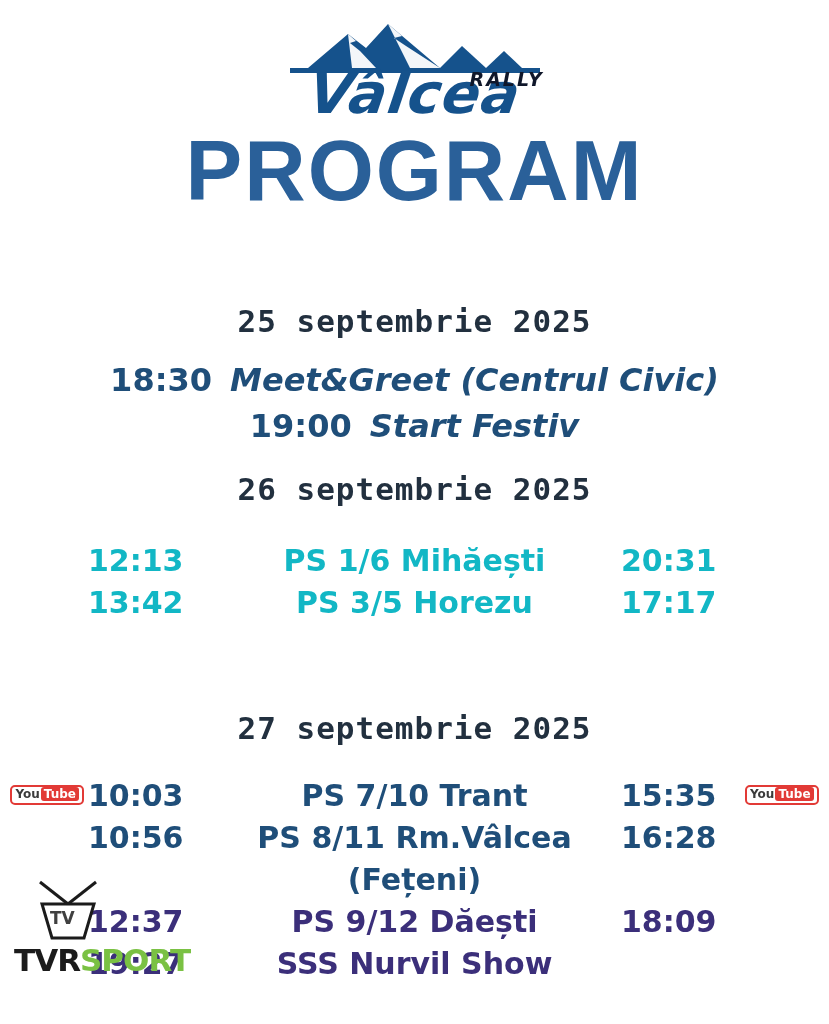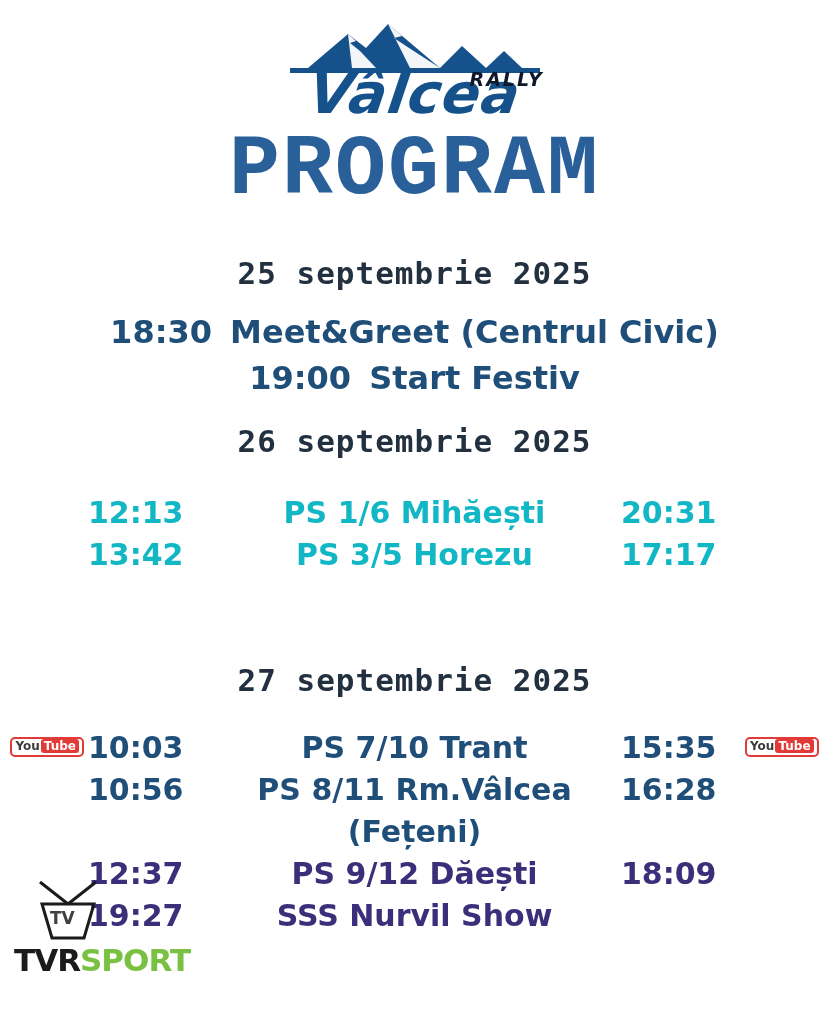--- a/index.html
+++ b/index.html
@@ -56,37 +56,38 @@
     letter-spacing: 2px;
   }
 
   
   .title {
     position: absolute;
     top: 126px;
     left: 0;
     width: 829px;
     text-align: center;
-    font-family: Liberation Mono, monospace;
+    font-family: Liberation Sans, sans-serif;
     font-size: 85px;
     font-weight: bold;
     color: #2a6099;
     letter-spacing: 2px;
     line-height: 1.05;
   }
 
   
   .day-head {
     width: 829px;
     text-align: center;
     font-family: "DejaVu Sans Mono", "Liberation Mono", monospace;
     font-size: 31px;
     font-weight: bold;
     color: #22303f;
     letter-spacing: 1px;
+    margin-top: 48px;
   }
 
   
   .sec {
     position: absolute;
     left: 0;
     width: 829px;
   }
   .row {
     display: flex;
@@ -141,20 +142,21 @@
   .row-d1 .t {
     font-size: 32px;
     font-weight: bold;
     width: 120px;
     text-align: left;
   }
   .row-d1 .l {
     font-size: 32px;
     font-weight: bold;
     text-align: left;
+    font-style: italic;
   }
 
   .teal { color: #12b7c5; }
   .navy { color: #1f4e79; }
   .purple { color: #3b2f7a; }
 
   
   .yt {
     display: inline-block;
     background: #ffffff;

